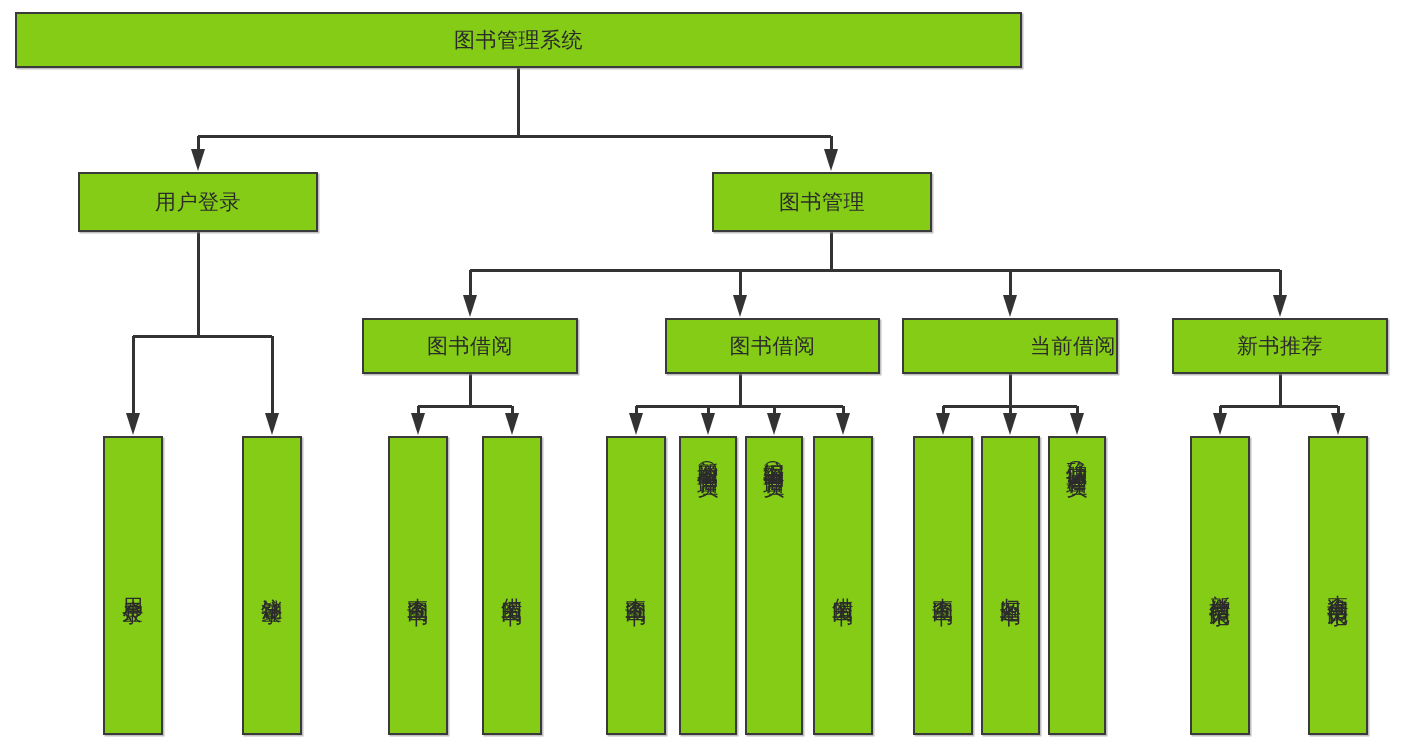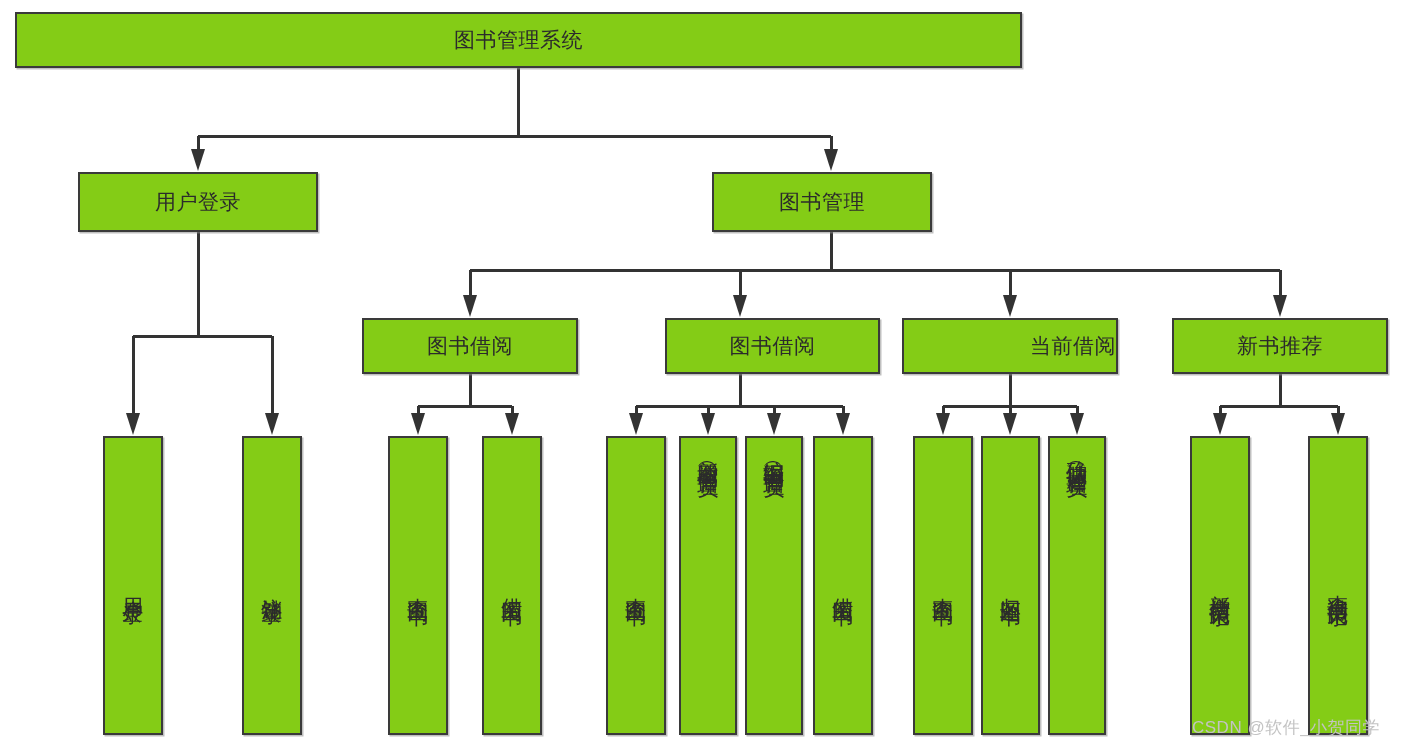--- a/index.html
+++ b/index.html
@@ -182,14 +182,13 @@
       <div class="node-box vertical" style="left: 1048px; top: 436px; width: 58px; height: 299px;">
         <span class="node-label">确认归还（管理员）</span>
       </div>
       <div class="node-box vertical center-v" style="left: 1190px; top: 436px; width: 60px; height: 299px;">
         <span class="node-label">新增借阅记录</span>
       </div>
       <div class="node-box vertical center-v" style="left: 1308px; top: 436px; width: 60px; height: 299px;">
         <span class="node-label">查询借阅记录</span>
       </div>
     </div>
-  <div class="watermark" style="left: 1192px; top: 716px;">CSDN @软件_小贺同学</div>
 </div>
 
 </body></html>

